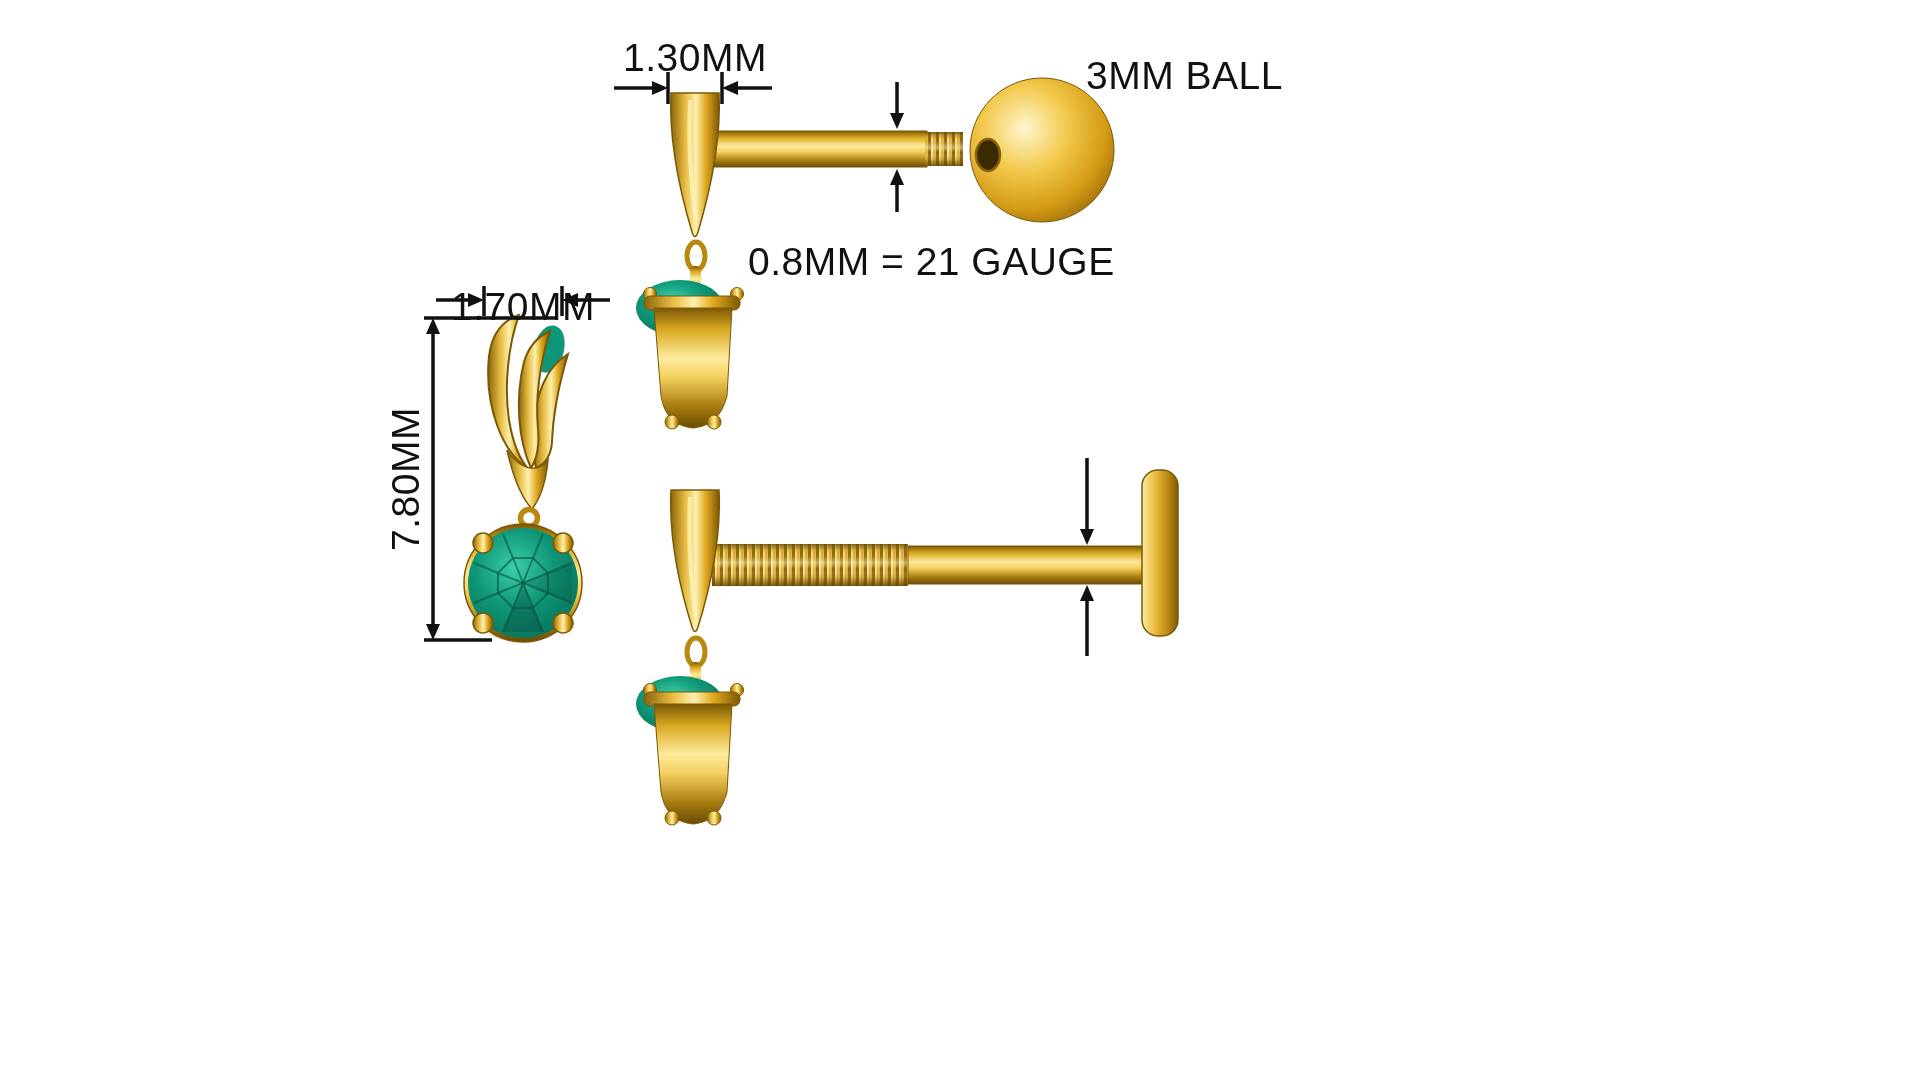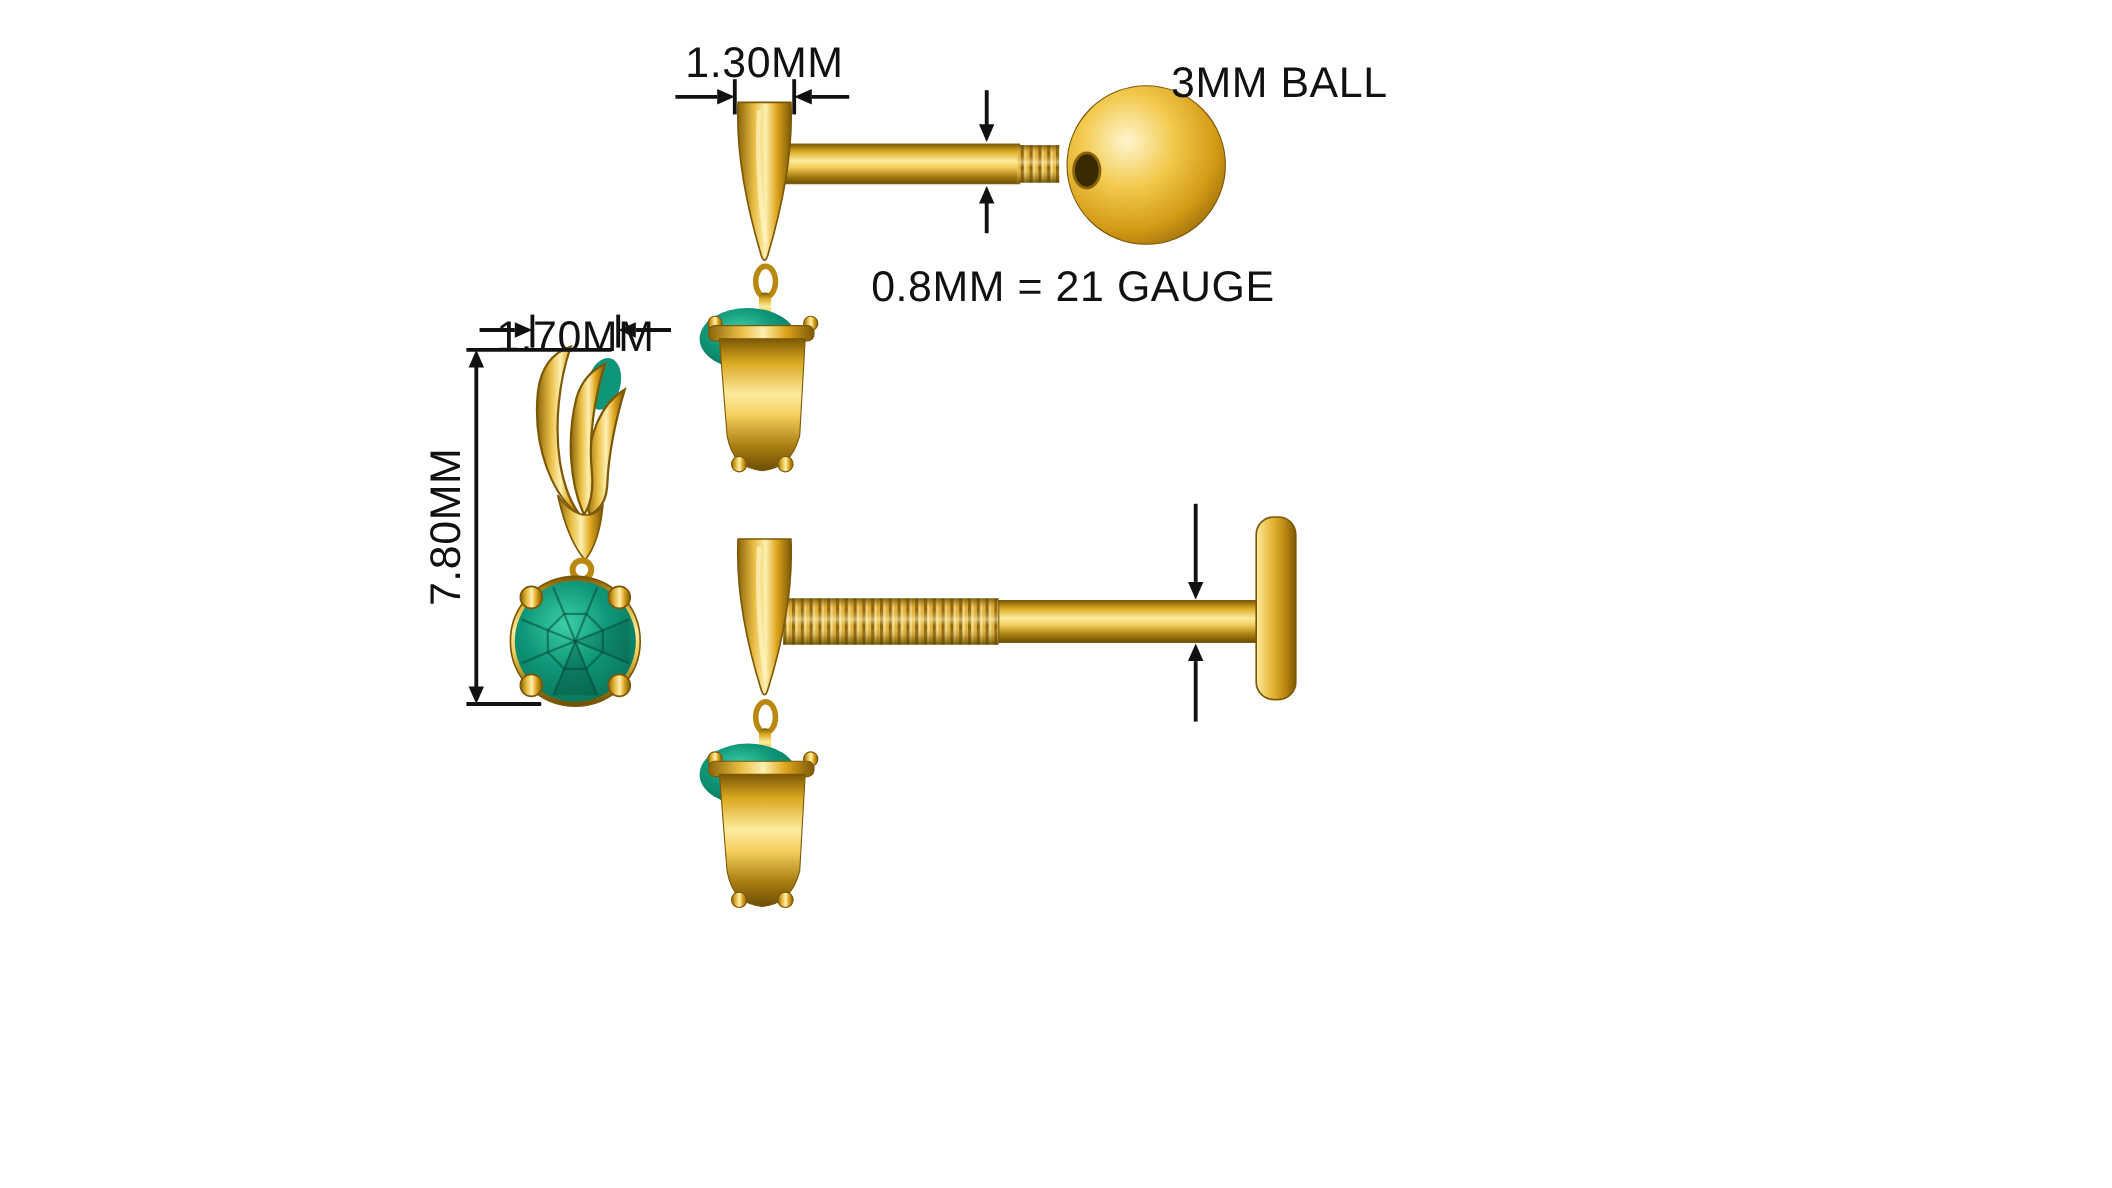--- a/index.html
+++ b/index.html
@@ -175,18 +175,18 @@
       <g>
         <line x1="1087" y1="458" x2="1087" y2="529"></line>
           <polygon points="1087,545 1080,529 1094,529" stroke="none"></polygon>
         <line x1="1087" y1="656" x2="1087" y2="601"></line>
           <polygon points="1087,585 1080,601 1094,601" stroke="none"></polygon>
       </g>
     </g>
   </svg>
 
   <div class="dim-label" style="left:615px;top:36px;width:160px;">1.30MM</div>
-  <div class="dim-label" style="left:1043px;top:54px;width:240px;">3MM BALL</div>
-  <div class="dim-label" style="left:792px;top:240px;width:360px;">0.8MM = 21 GAUGE</div>
+  <div class="dim-label" style="left:1043px;top:54px;width:240px;text-align:right;">3MM BALL</div>
+  <div class="dim-label" style="left:748px;top:240px;width:360px;">0.8MM = 21 GAUGE</div>
   <div class="dim-label" style="left:443px;top:249px;width:160px;margin-top:36px;">1.70MM</div>
   <div class="dim-label rot" style="left:321px;top:457px;width:170px;height:44px;line-height:44px;">7.80MM</div>
 
 </div>
 
 </body></html>

